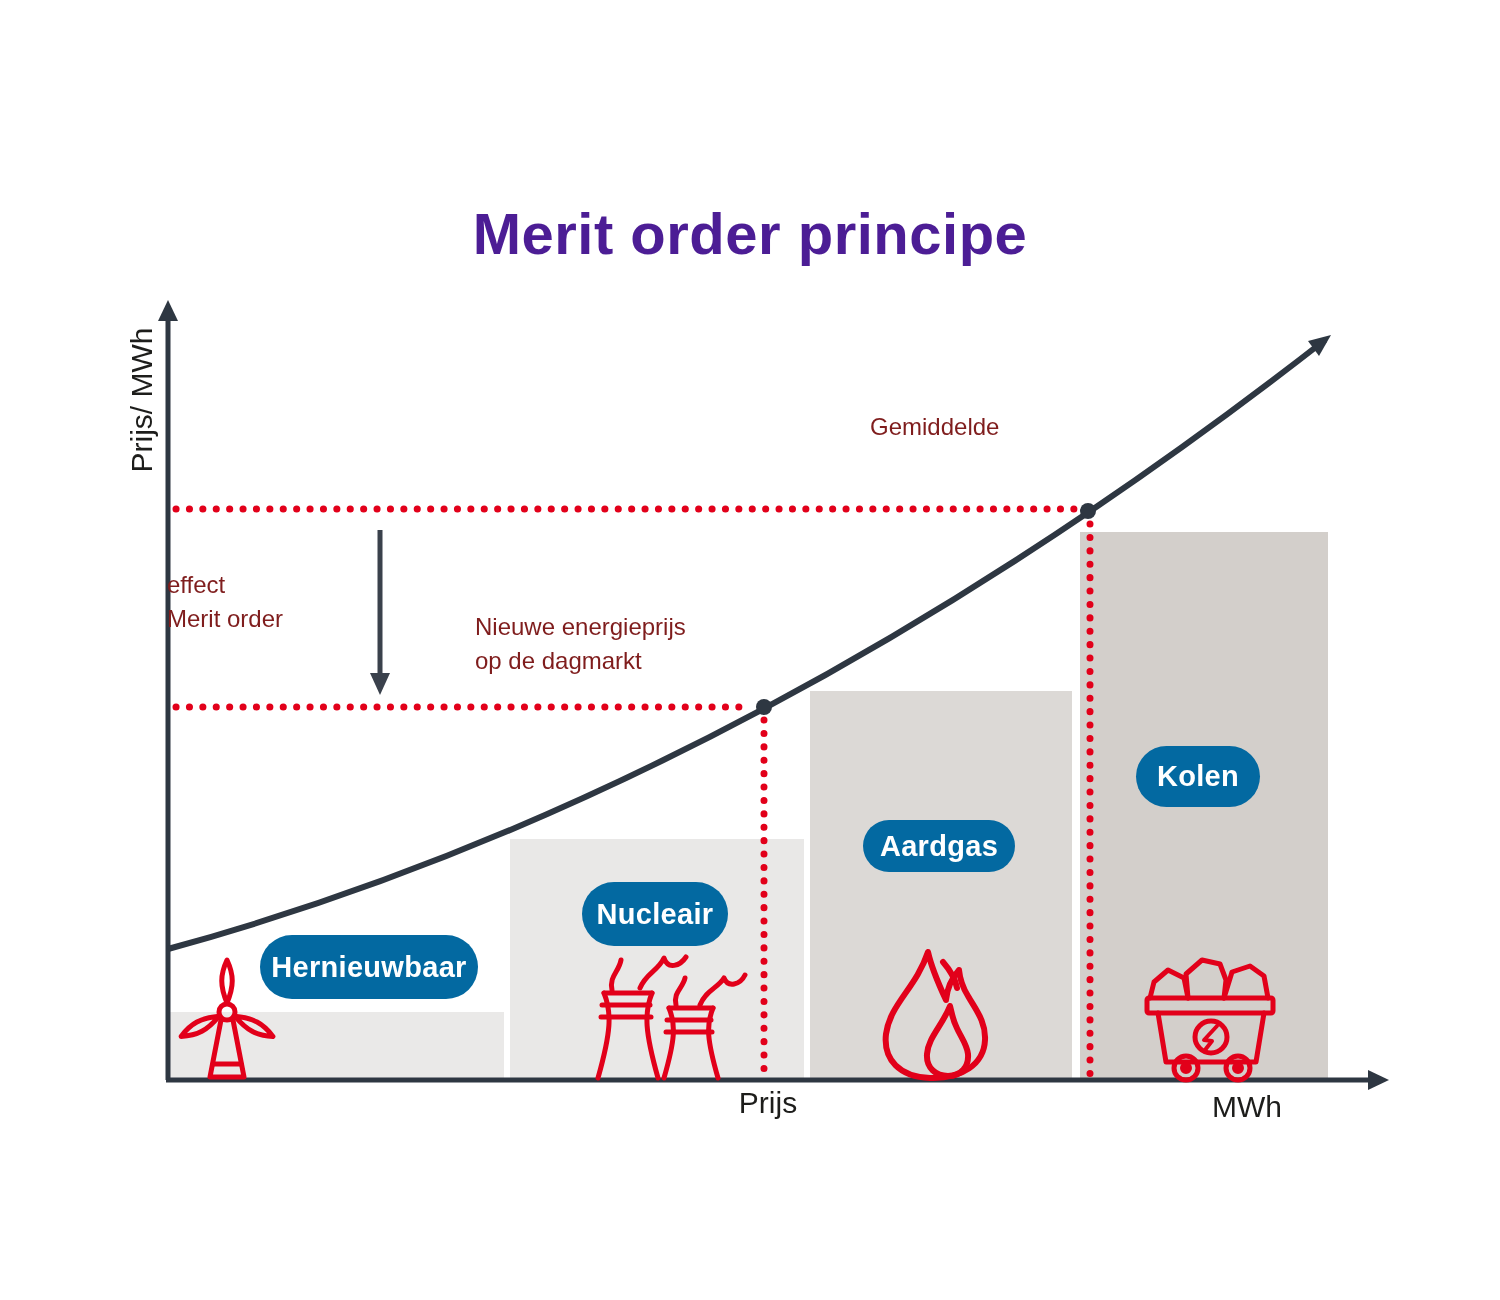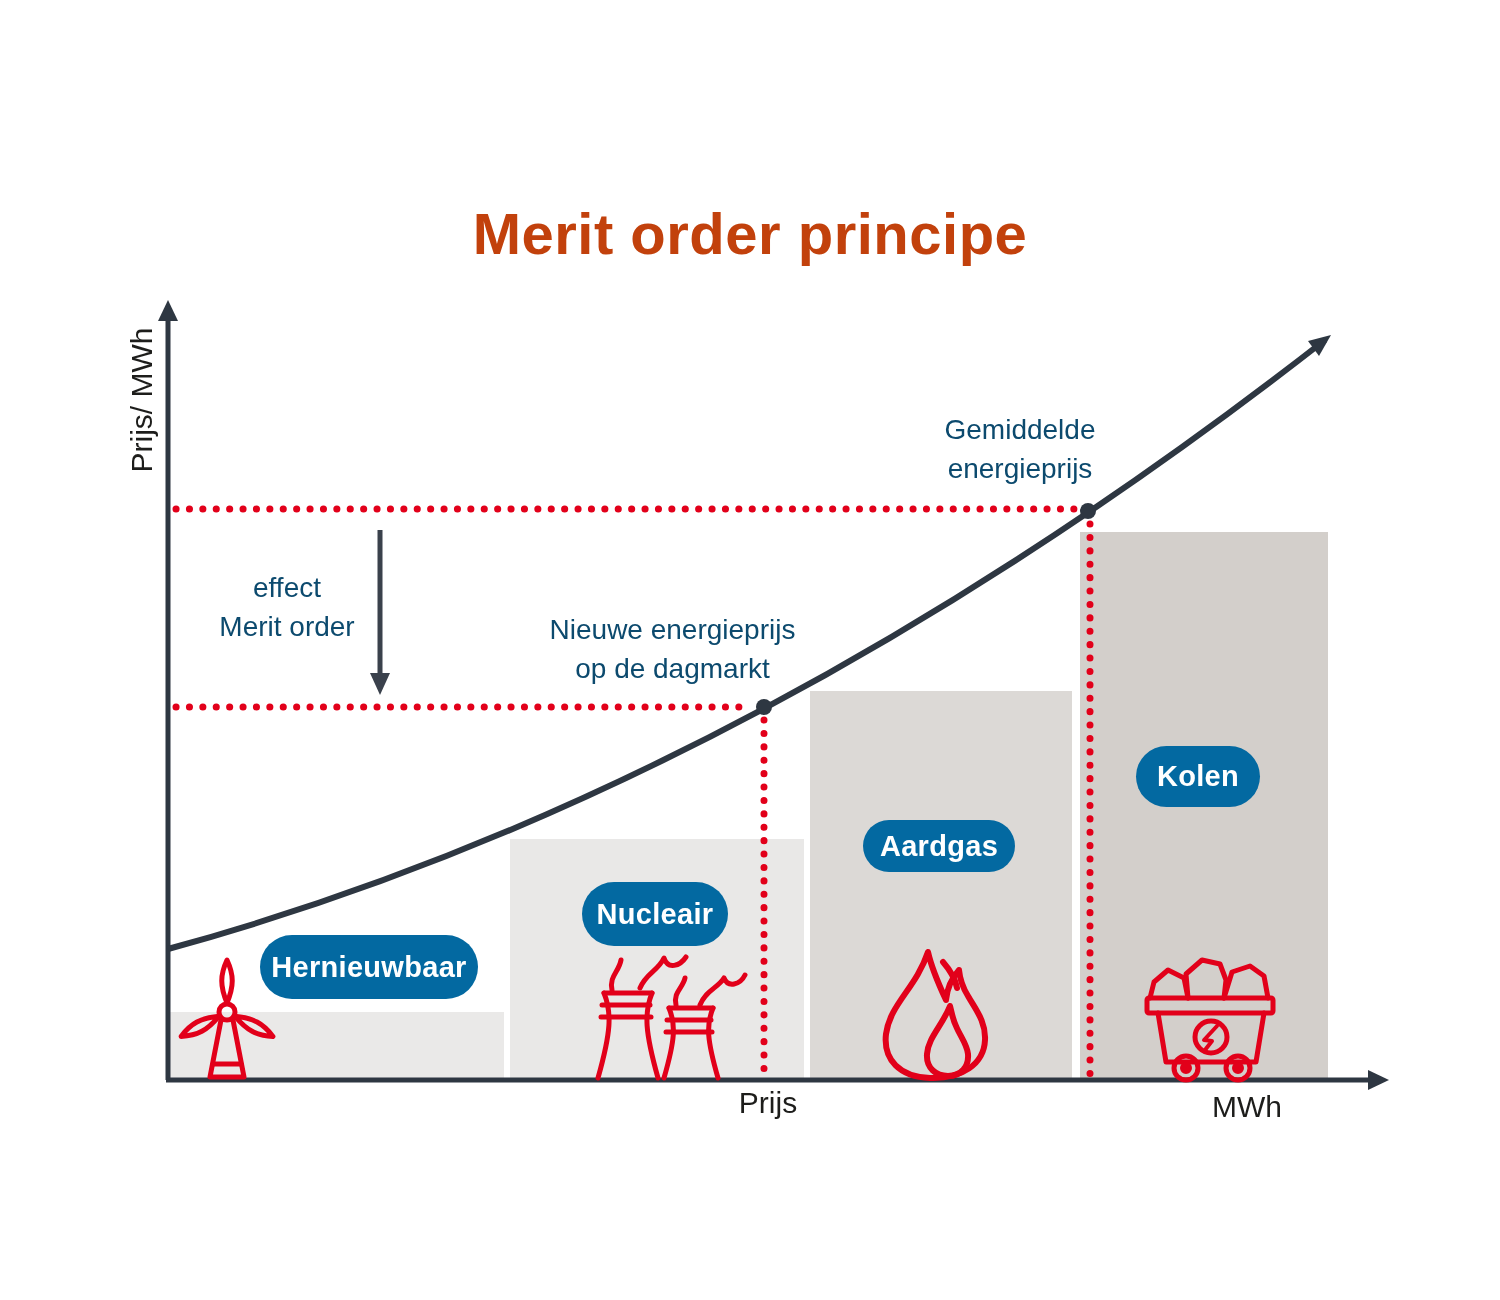--- a/index.html
+++ b/index.html
@@ -6,21 +6,21 @@
   .canvas{
     position:relative;
     width:1500px;height:1300px;
     background:#ffffff;
     font-family:"Liberation Sans", sans-serif;
     overflow:hidden;
   }
   .title{
     position:absolute;left:0;right:0;top:200px;
     text-align:center;
-    font-size:58px;font-weight:700;color:#c2410c;
+    font-size:58px;font-weight:700;color:#4c1d95;
     letter-spacing:0.5px;
   }
   
   .bar{position:absolute;}
   .bar-renewable{left:170px;top:1012px;width:334px;height:66px;background:#eae9e8;}
   .bar-nuclear  {left:510px;top:839px; width:294px;height:239px;background:#e9e8e7;}
   .bar-gas      {left:810px;top:691px; width:262px;height:387px;background:#dcd9d6;}
   .bar-coal     {left:1080px;top:532px;width:248px;height:546px;background:#d3cfcb;}
   
   .overlay{position:absolute;left:0;top:0;z-index:2;}
@@ -31,22 +31,22 @@
     border-radius:40px;
     display:flex;align-items:center;justify-content:center;
     font-weight:700;font-size:29px;letter-spacing:0.3px;
   }
   .pill-renewable{left:260px;top:935px;width:218px;height:64px;}
   .pill-nuclear  {left:582px;top:882px;width:146px;height:64px;}
   .pill-gas      {left:863px;top:820px;width:152px;height:52px;}
   .pill-coal     {left:1136px;top:746px;width:124px;height:61px;}
   
   .ann{
-    position:absolute;z-index:3;text-align:center;
-    font-size:28px;color:#0c4a6e;line-height:1.4;
+    position:absolute;z-index:3;
+    font-size:24px;color:#7f1d1d;line-height:1.4;
   }
   .ann-average{left:870px;top:410px;width:300px;}
   .ann-new    {left:475px;top:610px;width:395px;}
   .ann-effect {left:167px;top:568px;width:240px;}
   .axis-label{position:absolute;z-index:3;font-size:30px;color:#1d1d1b;text-align:center;}
   .label-demand{left:693px;top:1086px;width:150px;}
   .label-x{left:1172px;top:1090px;width:150px;}
   .label-y{
     left:142px;top:400px;width:auto;white-space:nowrap;
     transform:translate(-50%,-50%) rotate(-90deg);
@@ -155,21 +155,20 @@
   </div>
   <div class="pill pill-gas">
     <span>Aardgas</span>
   </div>
   <div class="pill pill-coal">
     <span>Kolen</span>
   </div>
 
   <div class="ann ann-average">
     <div>Gemiddelde</div>
-    <div>energieprijs</div>
   </div>
   <div class="ann ann-new">
     <div>Nieuwe energieprijs</div>
     <div>op de dagmarkt</div>
   </div>
   <div class="ann ann-effect">
     <div>effect</div>
     <div>Merit order</div>
   </div>
 

